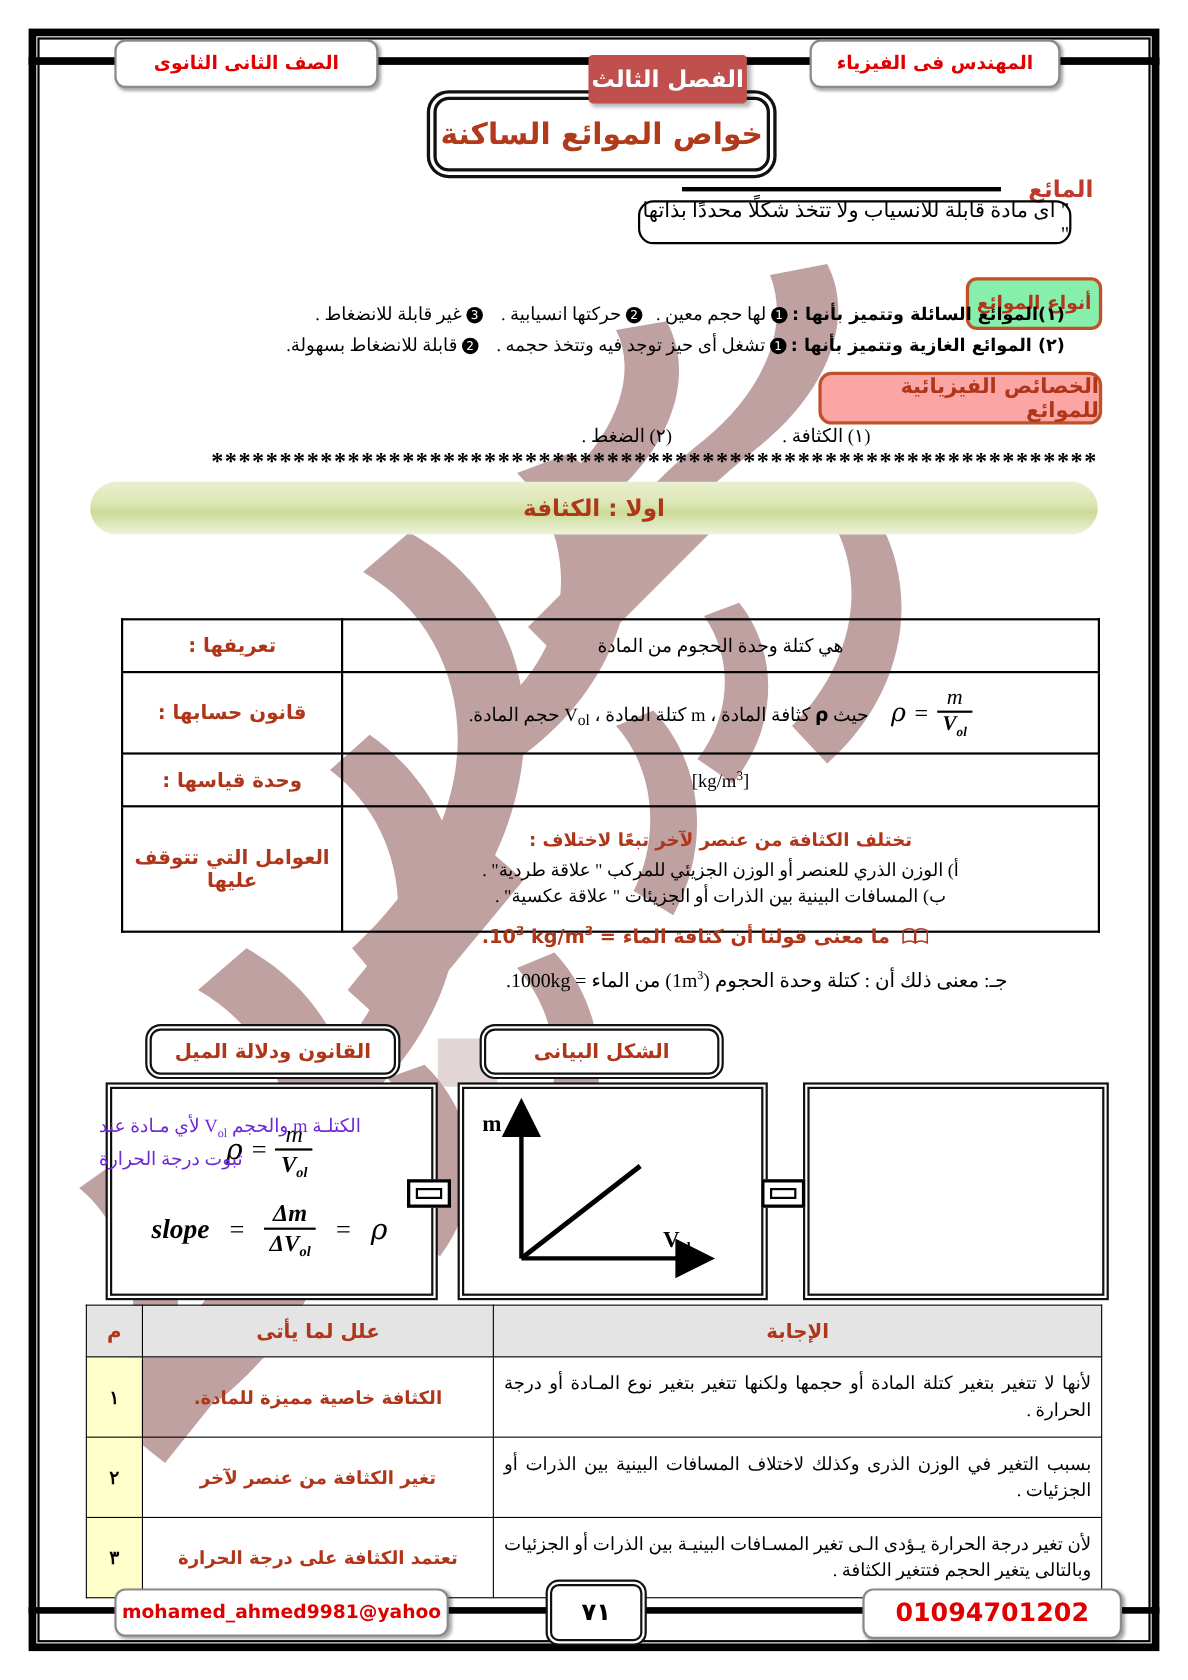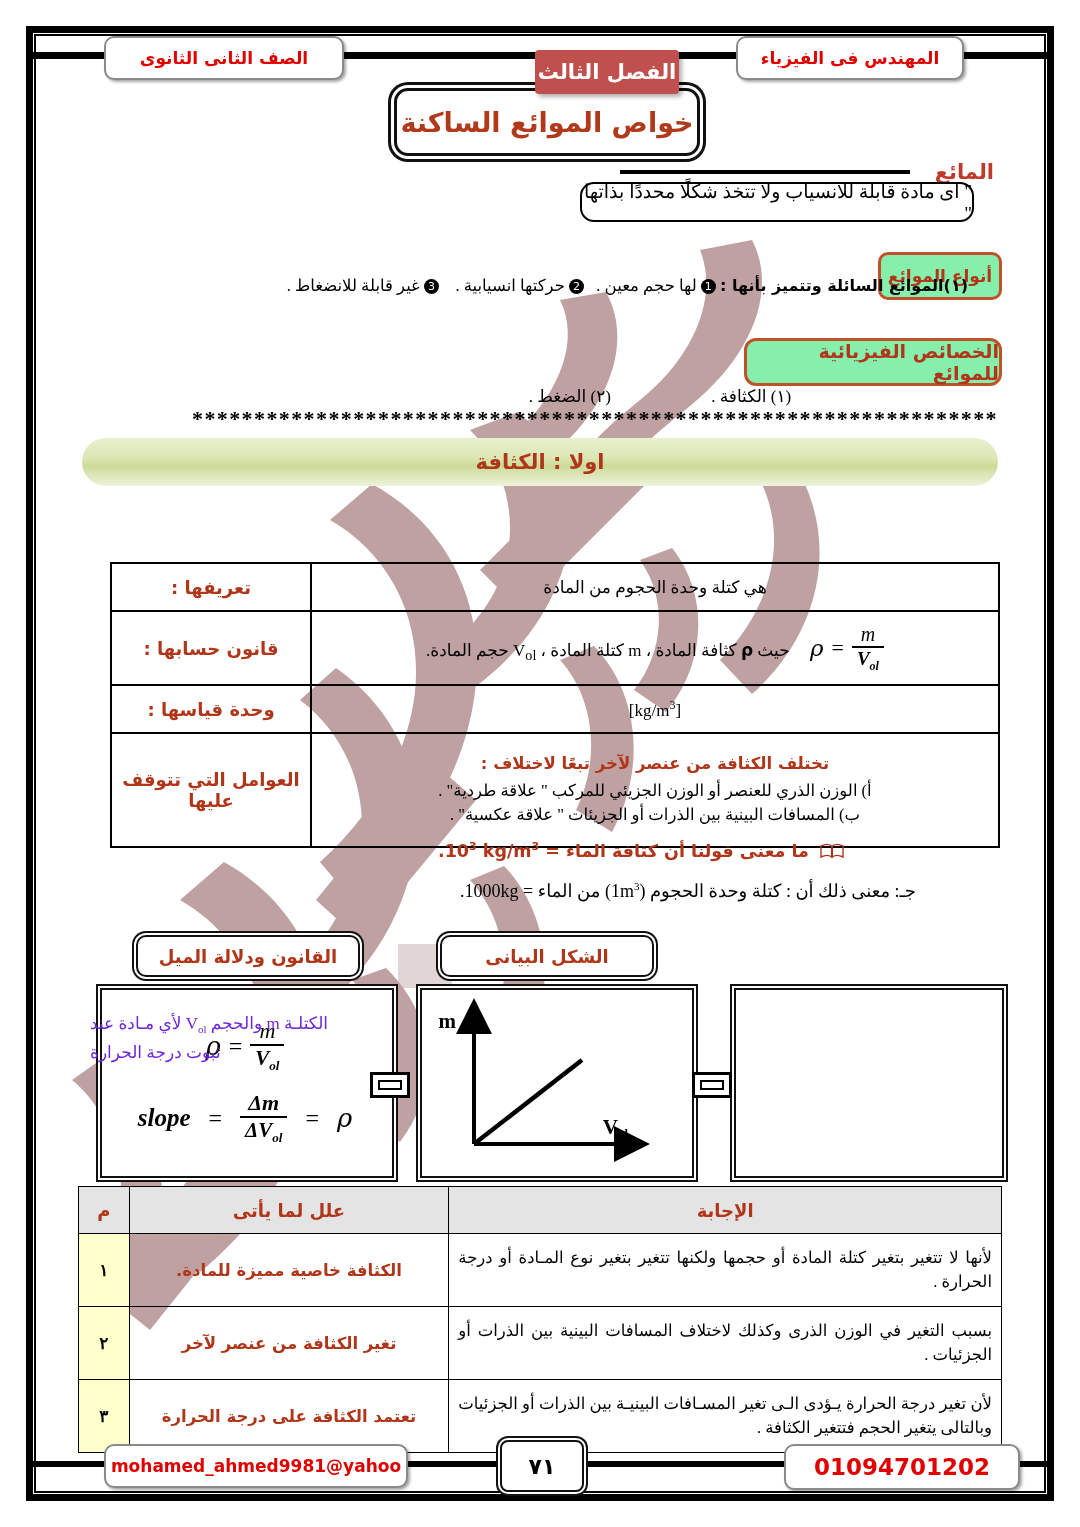--- a/index.html
+++ b/index.html
@@ -83,21 +83,21 @@
   .types-line b{font-family:"DejaVu Sans","Liberation Sans",sans-serif;font-size:16px;margin-top:24px;}
   .num-badge{
     display:inline-block;width:15px;height:15px;border-radius:50%;
     background:#000;color:#fff;font-size:11px;line-height:15px;text-align:center;
     font-family:"DejaVu Sans","Liberation Sans",sans-serif;vertical-align:1px;
   }
 
   
   #props-label{
     position:absolute;left:744px;top:338px;width:252px;height:42px;
-    border:3px solid #c0522a;border-radius:12px;background:#86efac;
+    border:3px solid #c0522a;border-radius:12px;background:#fca5a5;
     display:flex;align-items:center;justify-content:center;
     color:#b0361a;font-weight:bold;font-size:19px;
     font-family:"DejaVu Sans","Liberation Sans",sans-serif;
   }
   #props-items{position:absolute;right:110px;top:386px;width:620px;font-size:17px;text-align:center;}
   #props-items span{margin:0 48px;}
   #stars{
     position:absolute;left:82px;top:406px;width:916px;height:26px;overflow:hidden;
     font-family:"Liberation Serif","DejaVu Serif",serif;font-size:22px;letter-spacing:1.4px;
     color:#000;white-space:nowrap;font-weight:bold;
@@ -268,20 +268,28 @@
     <span class="num-badge">1</span>
     <span>لها حجم معين .</span>
     &nbsp;
     <span class="num-badge">2</span>
     <span>حركتها انسيابية .</span>
     &nbsp;&nbsp;
     <span class="num-badge">3</span>
     <span>غير قابلة للانضغاط .</span>
   </div>
 
+  <div class="types-line" style="top:304px;">
+    <b>(٢) الموائع الغازية وتتميز بأنها :</b>
+    <span class="num-badge">1</span>
+    <span>تشغل أى حيز توجد فيه وتتخذ حجمه .</span>
+    &nbsp;&nbsp;
+    <span class="num-badge">2</span>
+    <span>قابلة للانضغاط بسهولة.</span>
+  </div>
 
   <div id="props-label">الخصائص الفيزيائية للموائع</div>
   <div id="props-items">
     <span>(١) الكثافة .</span>
     <span>(٢) الضغط .</span>
   </div>
   <div id="stars">*****************************************************************</div>
 
   <div id="density-banner">اولا : الكثافة</div>
 

